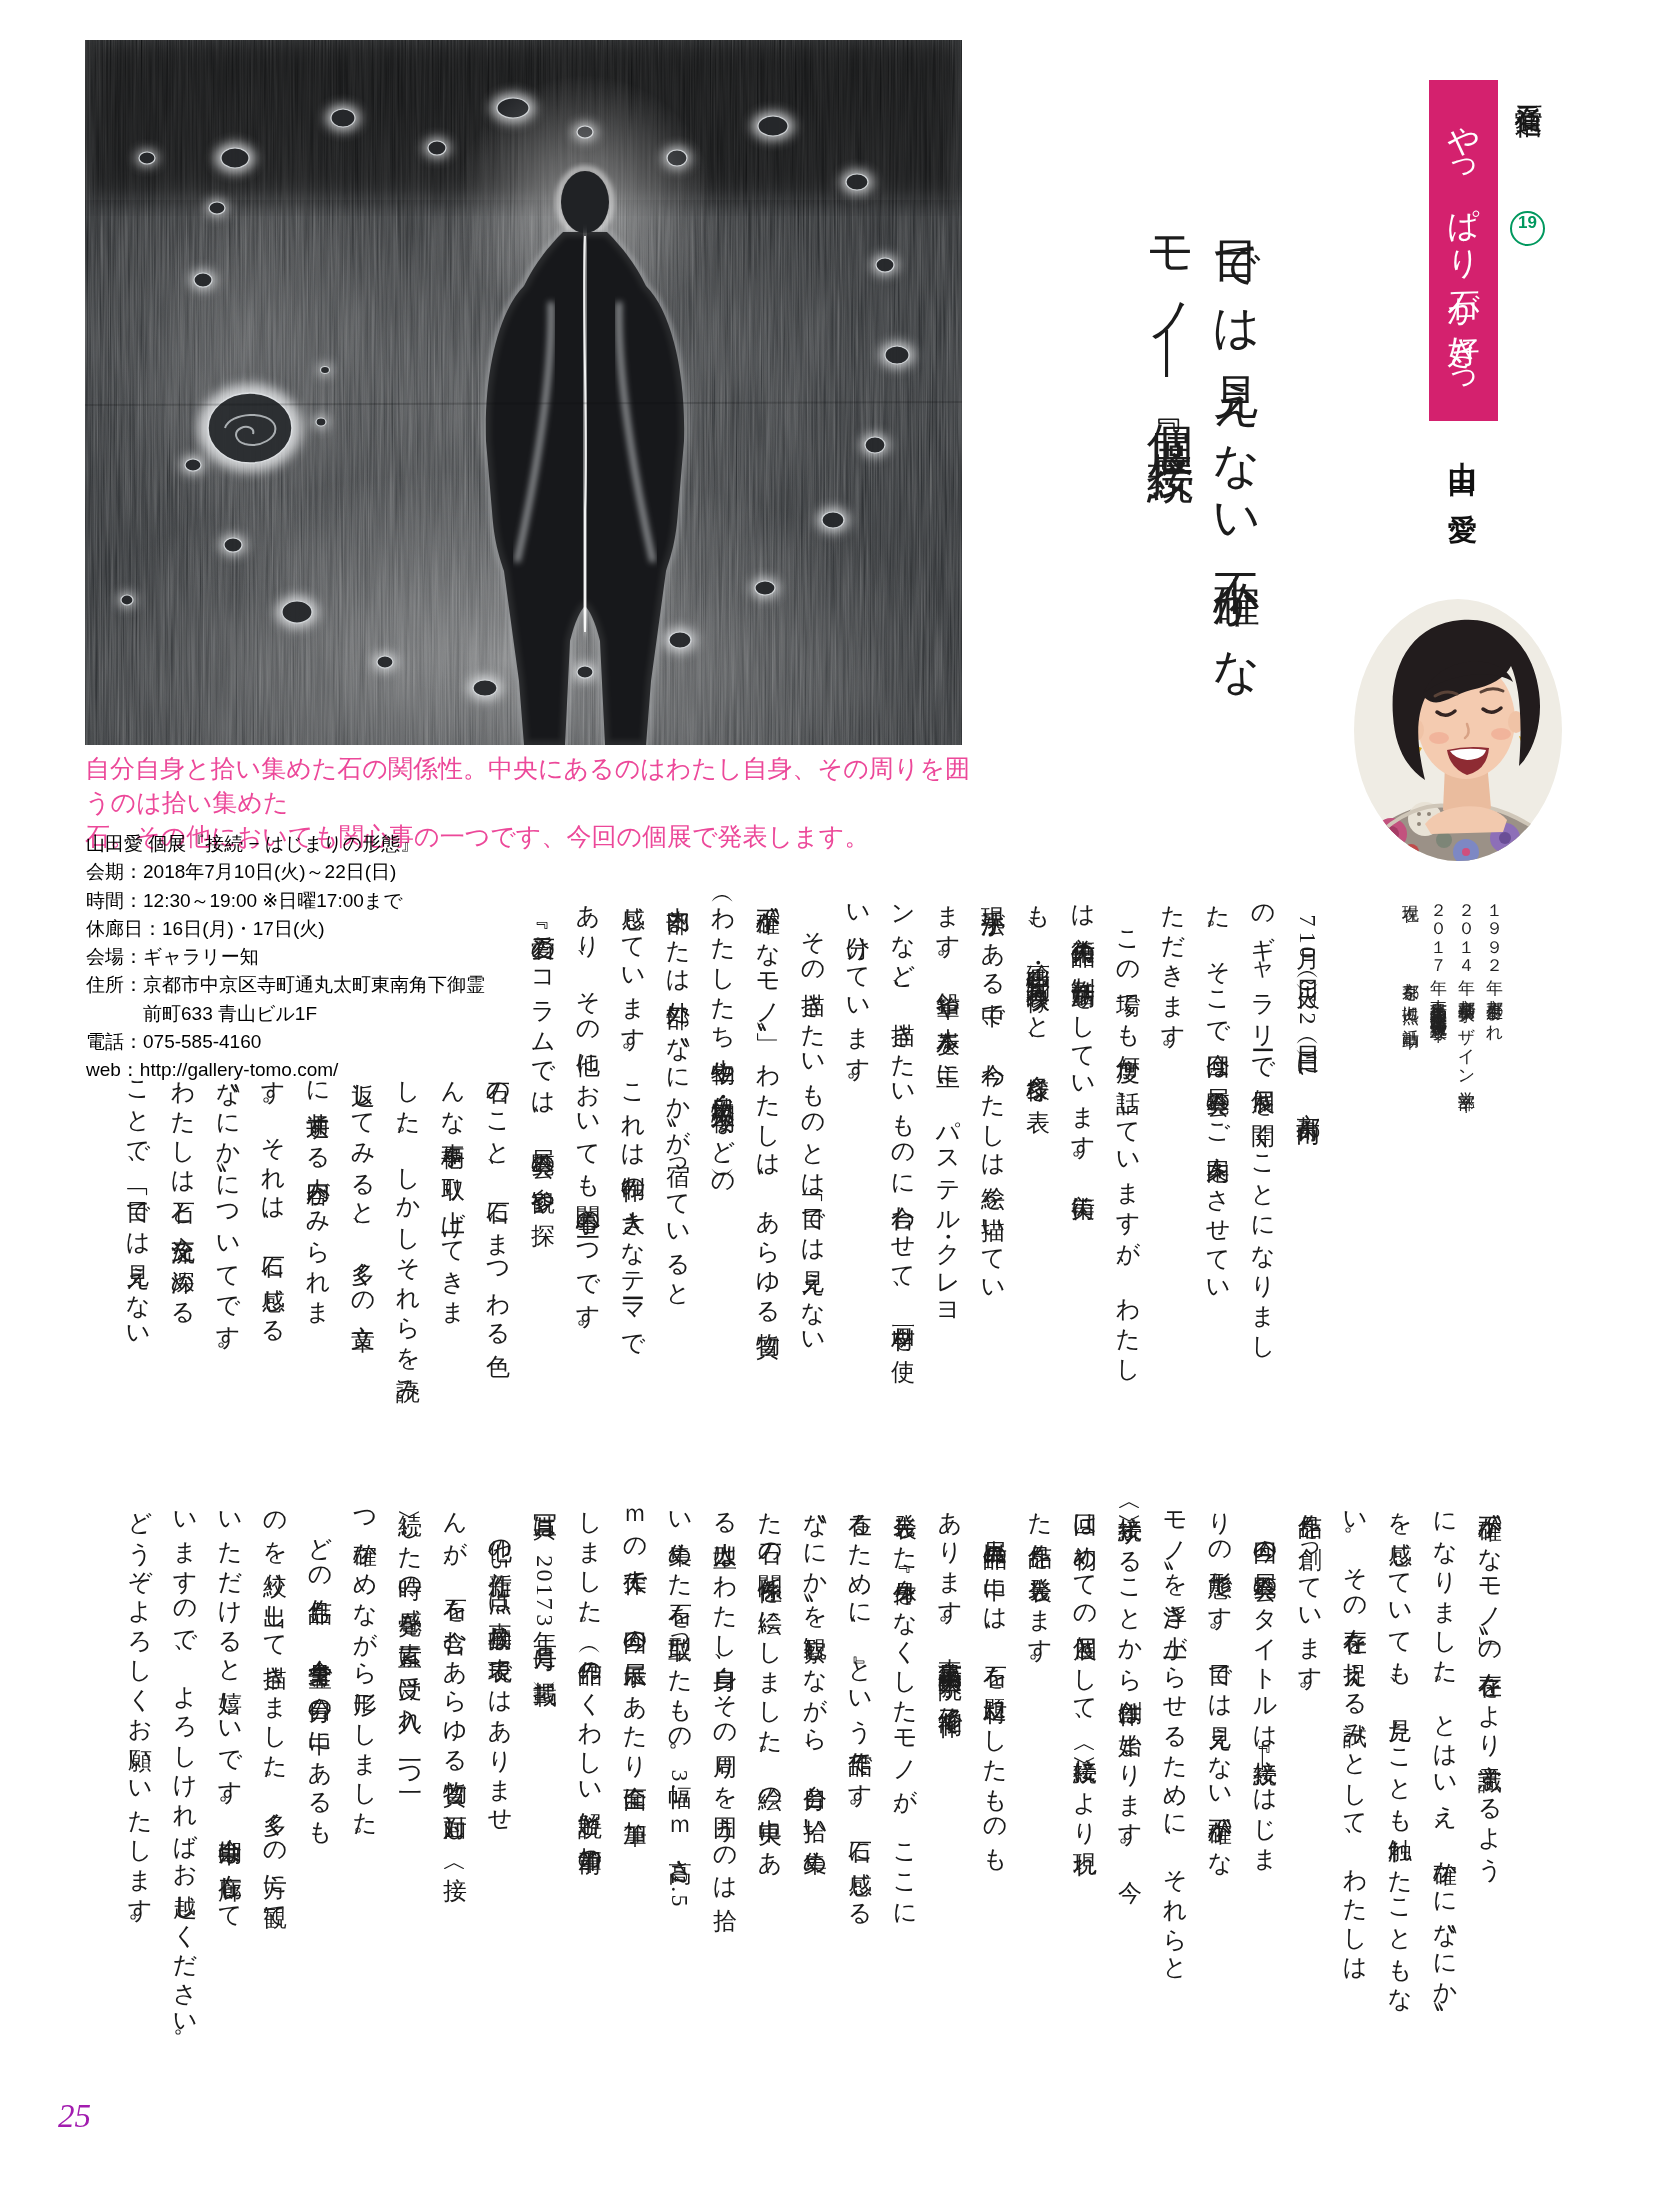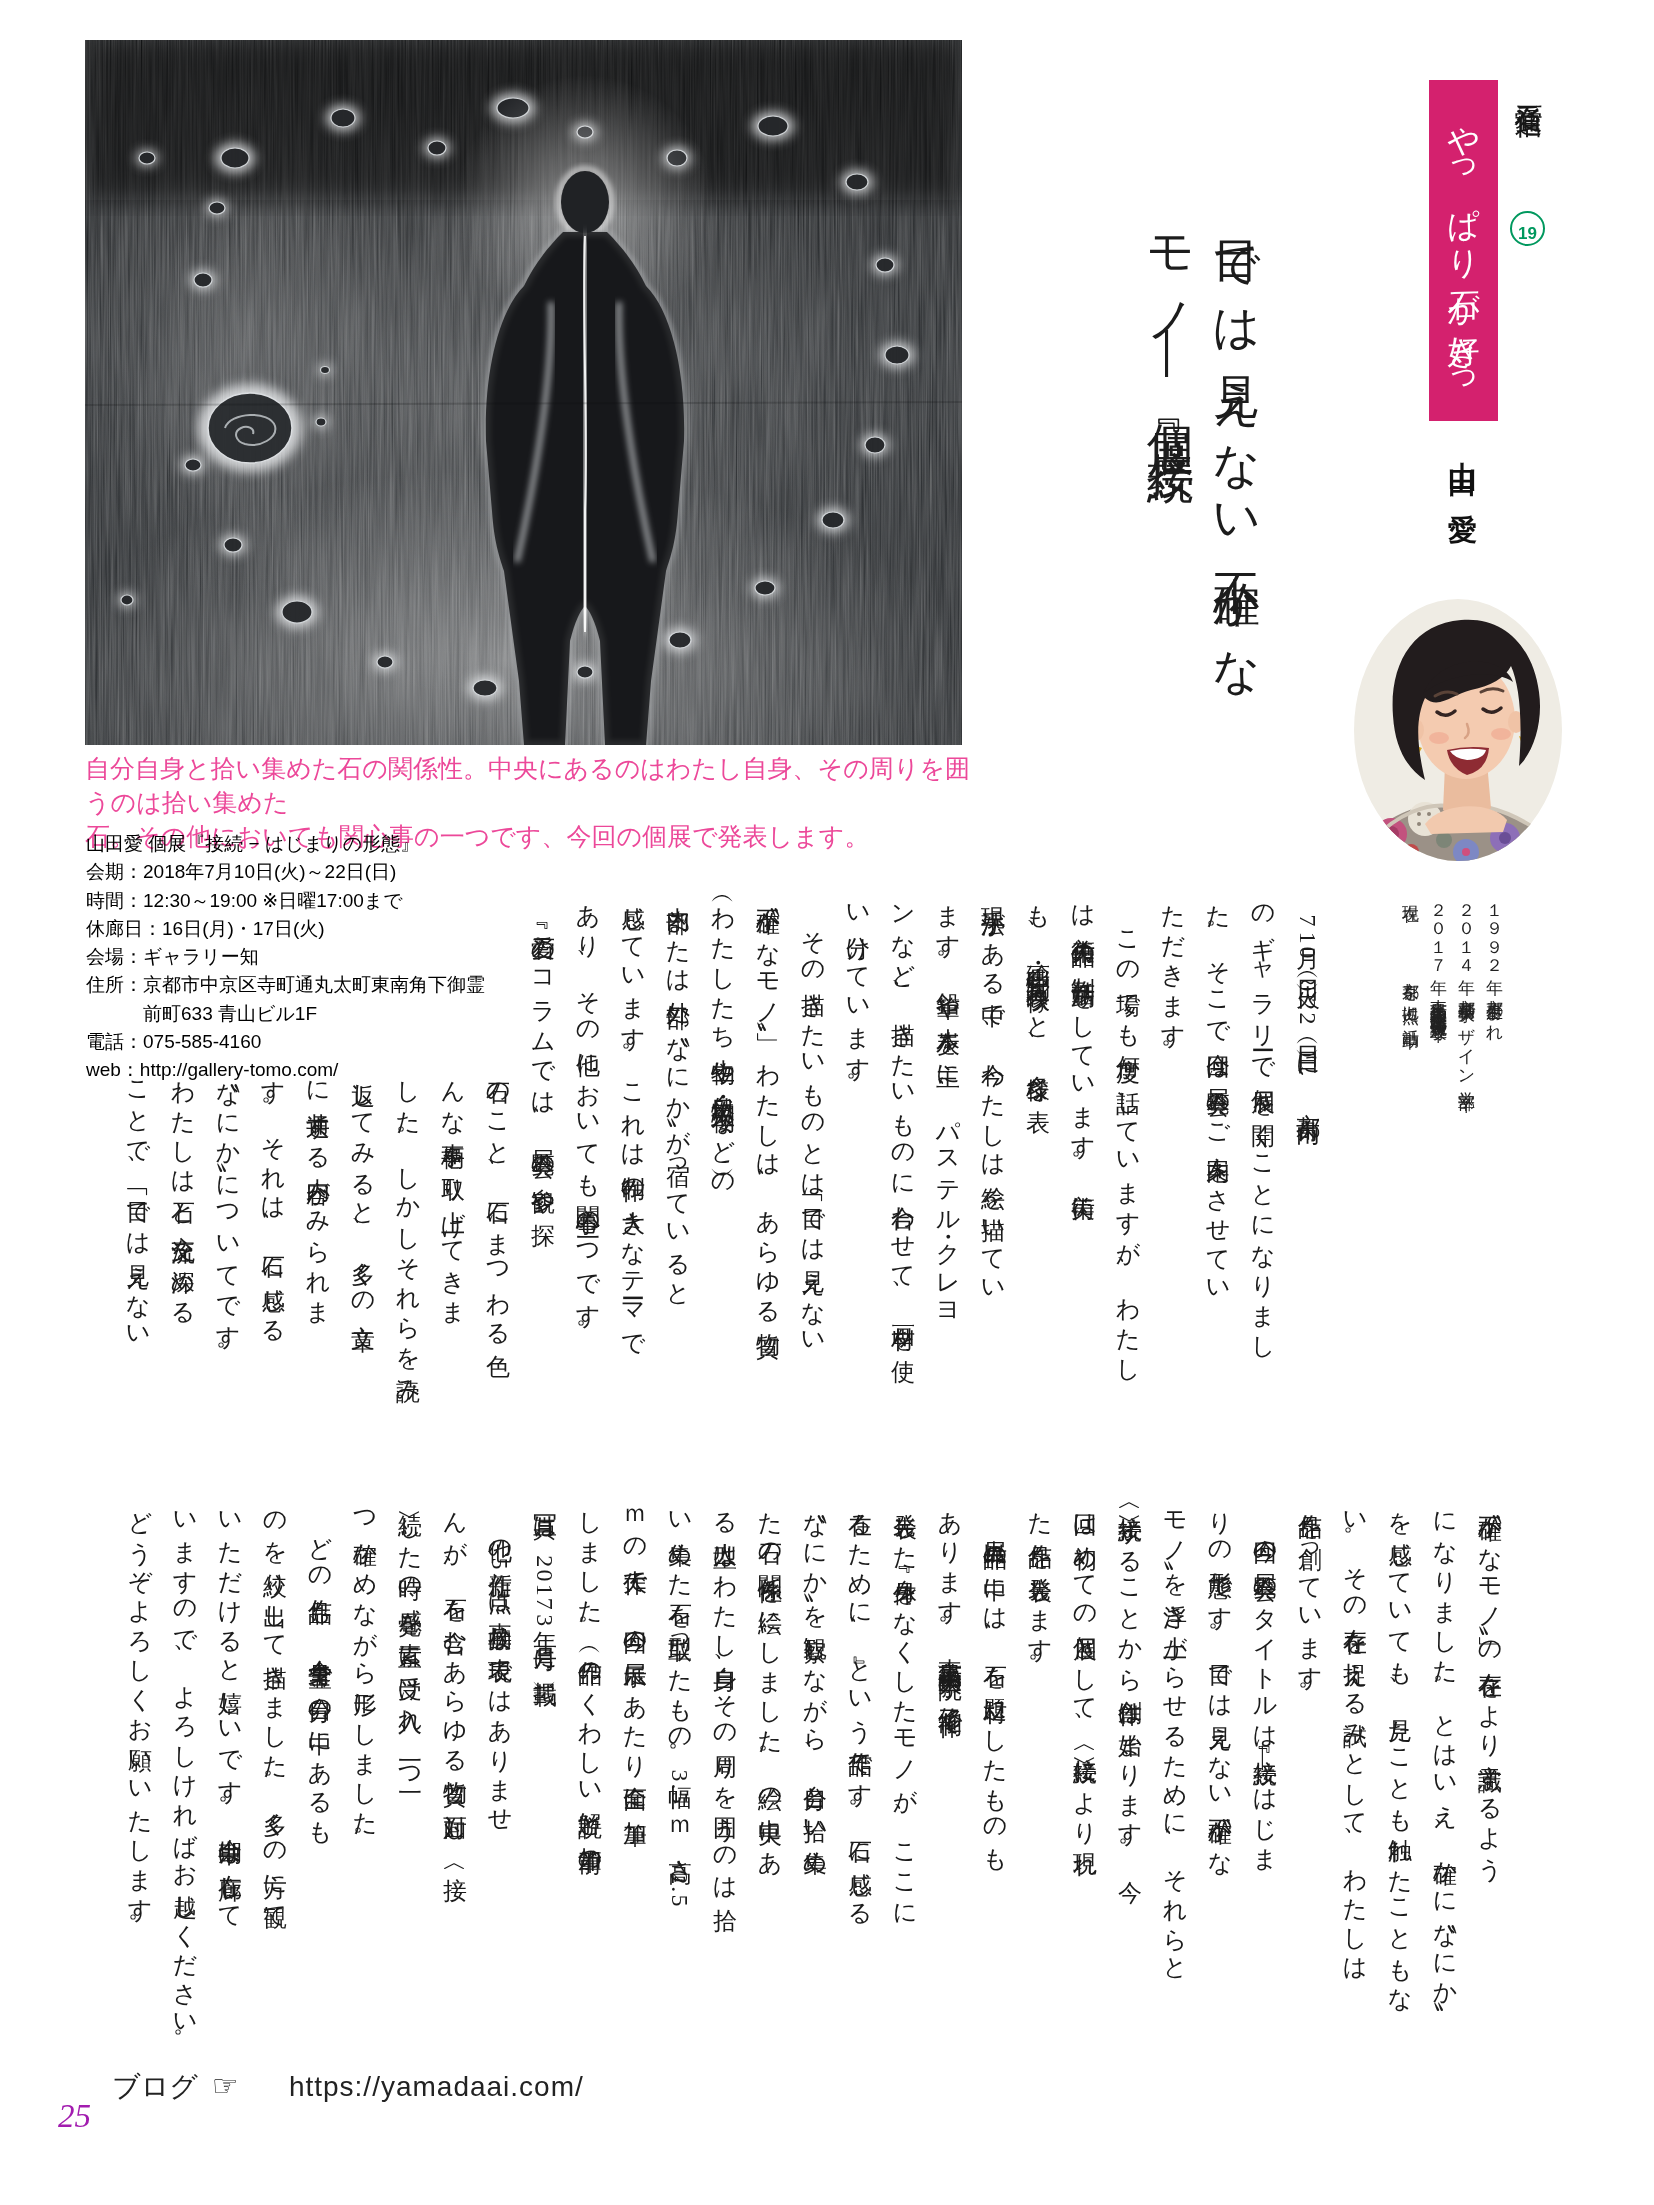--- a/index.html
+++ b/index.html
@@ -19,21 +19,21 @@
   
   .headline{position:absolute;left:1138px;top:205px;width:132px;height:690px;
             writing-mode:vertical-rl;font-family:"Liberation Sans","DejaVu Sans",sans-serif;
             font-weight:400;font-size:47px;color:#1c1c1c;}
   .headline .hl{line-height:66px;letter-spacing:9px;white-space:nowrap;}
   
   .masthead-title{position:absolute;left:1509px;top:82px;writing-mode:vertical-rl;
             font-family:"Liberation Sans","DejaVu Sans",sans-serif;
             font-size:28px;letter-spacing:2px;color:#161616;}
   .issue-badge{position:absolute;left:1510px;top:211px;width:31px;height:31px;border-radius:50%;
-            border:2.5px solid #00985e;color:#00985e;display:flex;align-items:flex-end;justify-content:center;
+            border:2.5px solid #00985e;color:#00985e;display:flex;align-items:flex-start;justify-content:center;
             font-family:"Liberation Sans","DejaVu Sans",sans-serif;font-size:17px;font-weight:bold;}
   .banner{position:absolute;left:1429px;top:80px;width:69px;height:341px;background:#d4216e;
           display:flex;align-items:center;justify-content:center;}
   .banner-text{writing-mode:vertical-rl;color:#ffffff;font-size:32px;letter-spacing:4px;
           font-family:"Liberation Sans","DejaVu Sans",cursive,sans-serif;transform:skewY(-2deg);}
   .author{position:absolute;left:1443px;top:438px;writing-mode:vertical-rl;
           font-size:29px;font-weight:600;letter-spacing:8px;color:#111;}
   
   .profile{position:absolute;left:1396px;top:892px;width:112px;height:470px;writing-mode:vertical-rl;
            font-family:"Liberation Sans","DejaVu Sans",sans-serif;font-size:17px;color:#222;}
@@ -345,20 +345,15 @@
       <div class="vcol">んが、石を含むあらゆる物質と対面し、〈接</div>
       <div class="vcol">続〉した時の感覚を素直に受け入れ、一つ一</div>
       <div class="vcol">つ確かめながら形にしました。</div>
       <div class="vcol">　どの作品も、全身全霊で自分の中にあるも</div>
       <div class="vcol">のを絞り出して描きました。多くの方に観て</div>
       <div class="vcol">いただけると嬉しいです。会期中は在廊して</div>
       <div class="vcol">いますので、よろしければお越しください。</div>
       <div class="vcol">どうぞよろしくお願いいたします。</div>
     </div>
 
-  <div class="blogline">
-    <span>ブログ</span>
-    <span class="hand">☞</span>
-    <span class="url">https://yamadaai.com/</span>
-  </div>
   <div class="pagenum">25</div>
 
 </div>
 
 </body></html>

